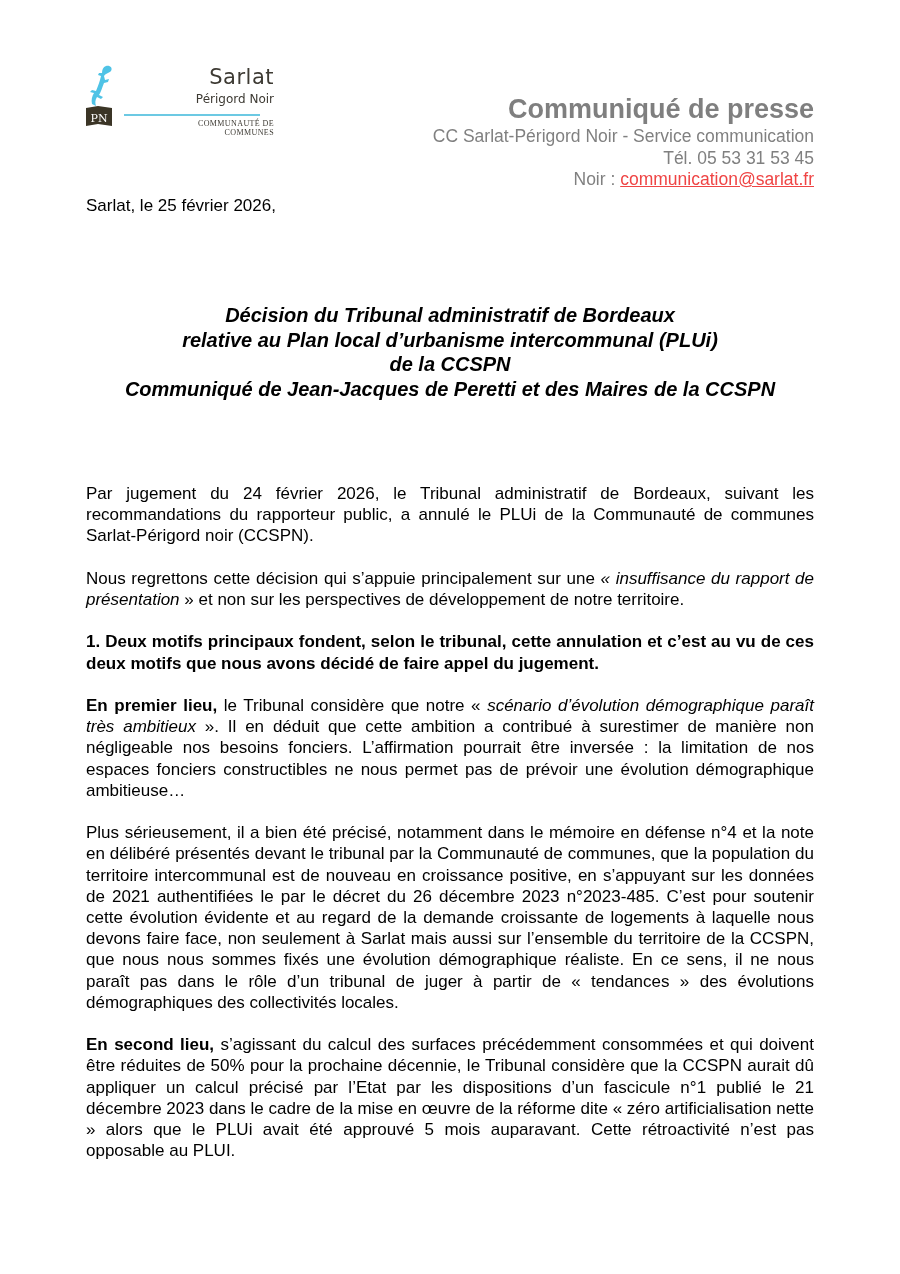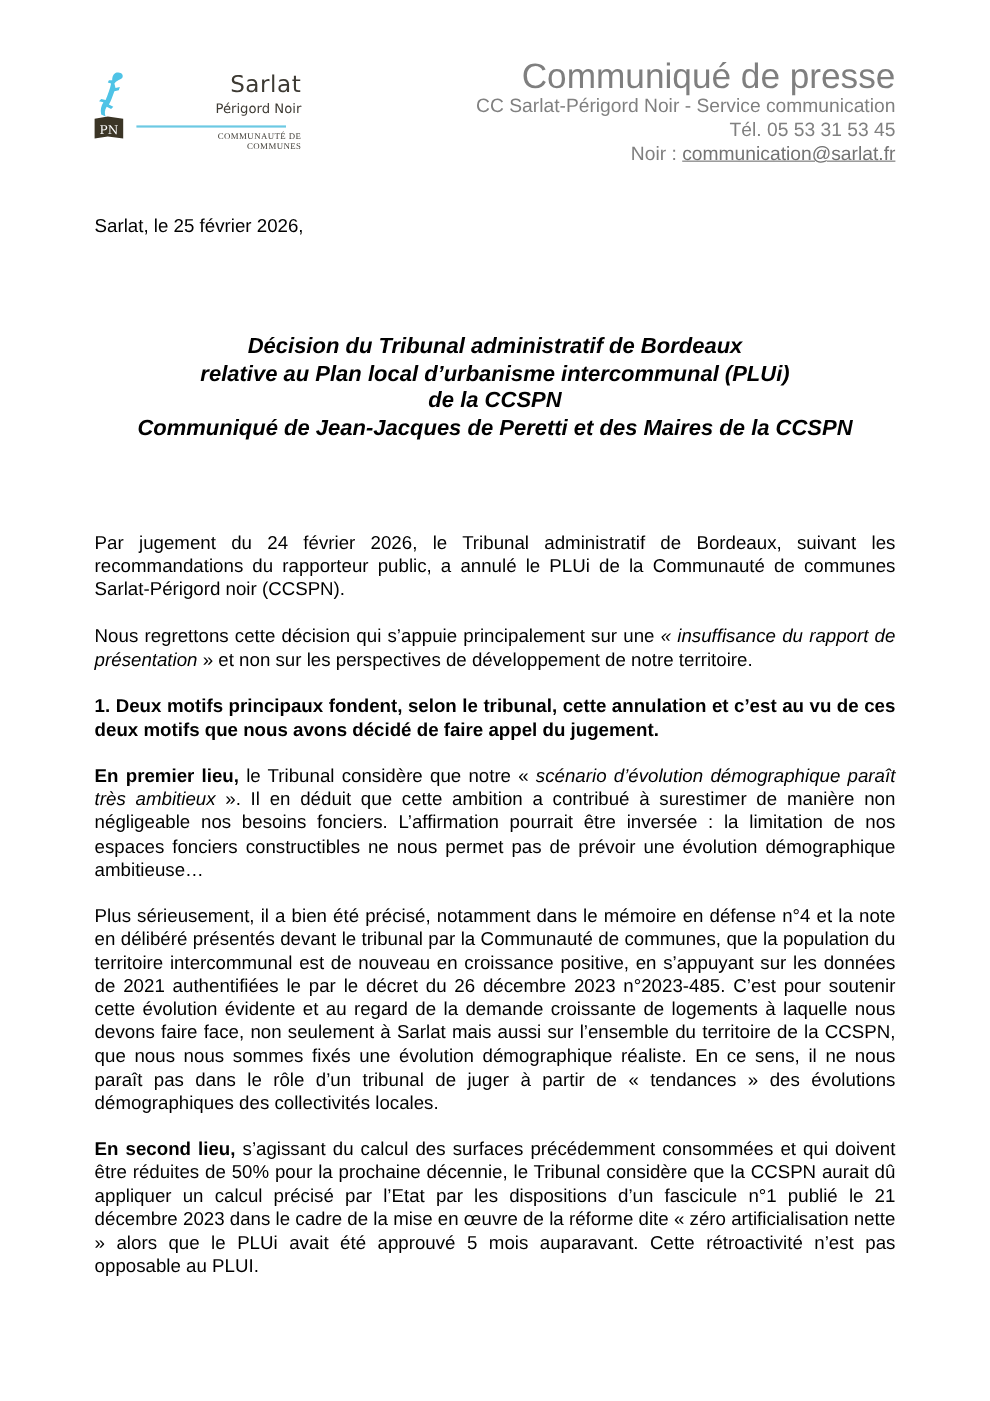--- a/index.html
+++ b/index.html
@@ -7,23 +7,23 @@
            font-family: "Liberation Sans", sans-serif; color: #000; }
     .logo { position: absolute; left: 84px; top: 64px; width: 190px; height: 66px; }
     .logo-mark { position: absolute; left: 0; top: 0; width: 30px; height: 64px; }
     .logo-text { position: absolute; left: 40px; top: 2px; color: #3d3a33; text-align: right; }
     .logo-line1 { font-family: "DejaVu Sans", sans-serif; font-size: 21px; line-height: 23px; letter-spacing: 0.5px; }
     .logo-line2 { font-family: "DejaVu Sans", sans-serif; font-size: 12px; line-height: 21px; }
     .logo-rule { width: 136px; height: 2px; background: #6cc9e3; margin: 4px 0 3px 0; }
     .logo-sub { font-family: Liberation Serif, serif; font-size: 8px; letter-spacing: 0.4px; color: #3d3a33; margin-left: 24px; }
 
     .press { position: absolute; right: 86px; top: 52px; text-align: right; color: #808080; }
-    .press-title { font-size: 32px; font-weight: normal; line-height: 34px; color: #7f7f7f; }
+    .press-title { font-size: 27px; font-weight: bold; line-height: 34px; color: #7f7f7f; margin-top: 40px; }
     .press-line { font-size: 17.5px; line-height: 21.5px; }
-    .press-mail a { color: #737373; text-decoration: underline; }
+    .press-mail a { color: #ef4444; text-decoration: underline; }
 
     .date { position: absolute; left: 86px; top: 196px; font-size: 17px; }
 
     .title-block { position: absolute; left: 86px; width: 728px; top: 303px; text-align: center;
                    font-weight: bold; font-style: italic; font-size: 20px; line-height: 24.5px; }
 
     .body { position: absolute; left: 86px; width: 728px; top: 452px; font-size: 17px; line-height: 21.2px;
             text-align: justify; margin-top: 31px; }
     .body p { margin: 0 0 21.2px 0; }
     em { font-style: italic; }

